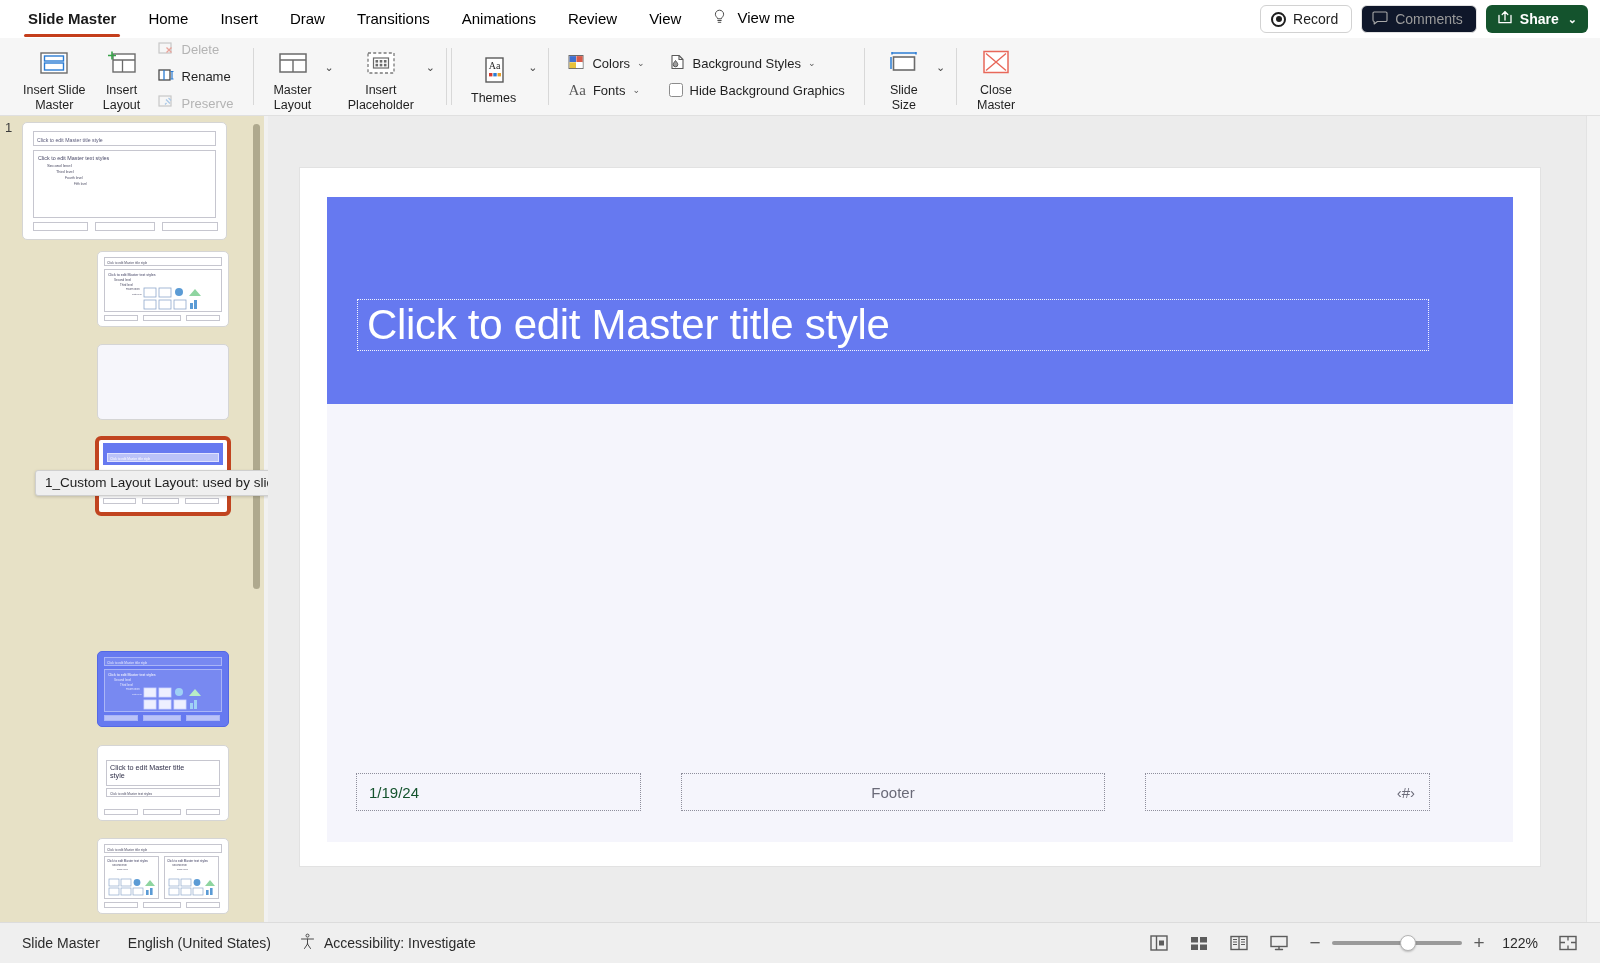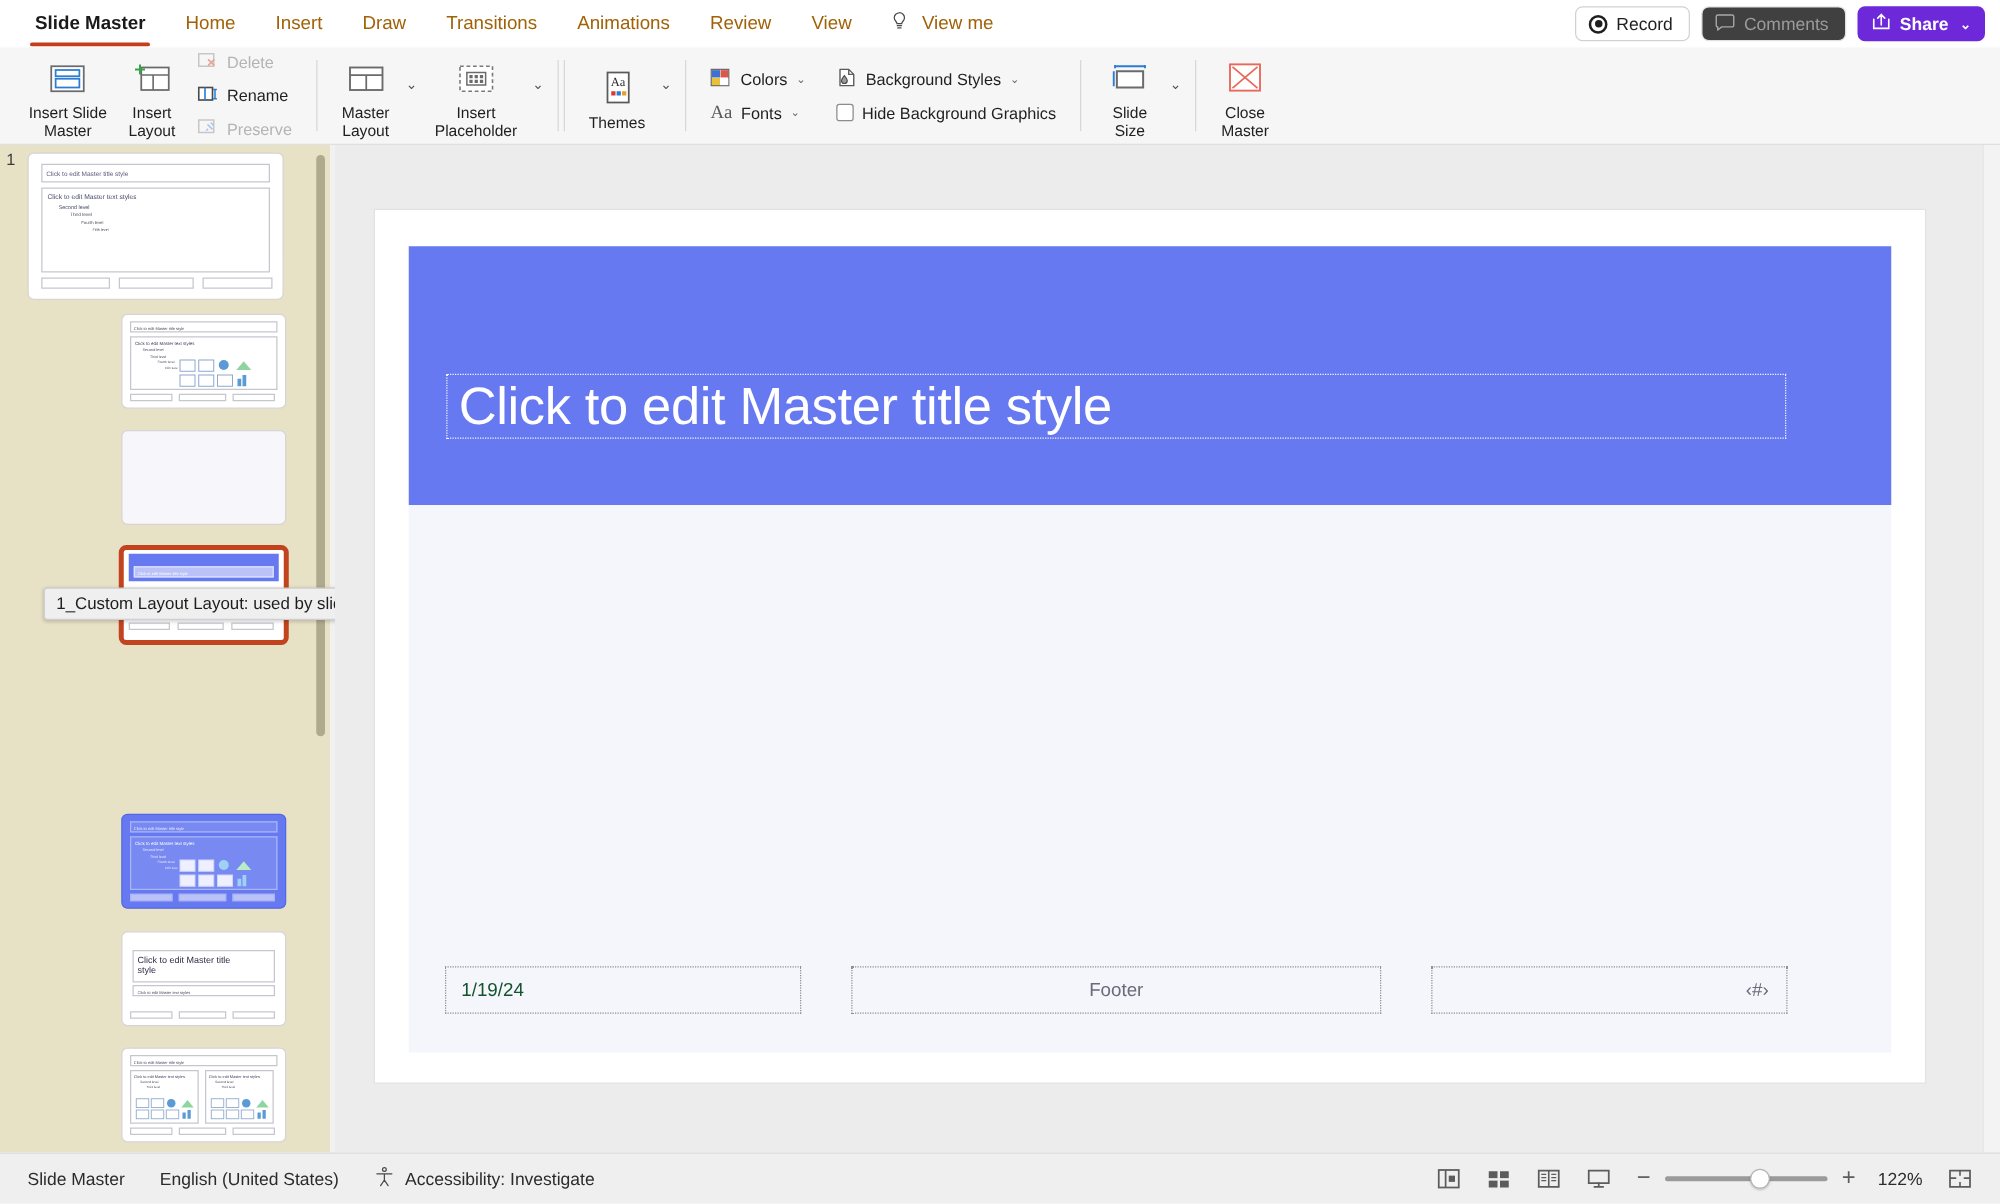--- a/index.html
+++ b/index.html
@@ -14,21 +14,21 @@
 
   
   .tabbar {
     position: absolute; top: 0; left: 0; width: 1600px; height: 38px;
     background: #ffffff;
     display: flex; align-items: center;
   }
   .tabs { display: flex; align-items: center; padding-left: 12px; gap: 0px; }
   .tab {
     position: relative;
-    font-size: 15px; color: #a16207;
+    font-size: 15px; color: #000000;
     padding: 4px 16px 6px 16px;
     cursor: default; white-space: nowrap;
   }
   .tab.active { font-weight: bold; color: #1a1a1a; }
   .tab.active::after {
     content: ""; position: absolute; left: 12px; right: 12px; bottom: -4px;
     height: 3px; background: #C43E1C; border-radius: 2px;
   }
   .tab .bulb { margin-right: 7px; display: inline-block; vertical-align: -1px; }
 
@@ -42,26 +42,26 @@
   }
   .rec-dot {
     width: 15px; height: 15px; border-radius: 50%;
     border: 2px solid #1f1f1f; position: relative; flex: none;
   }
   .rec-dot::after {
     content: ""; position: absolute; inset: 2.5px; border-radius: 50%; background: #1f1f1f;
   }
   .btn-comments {
     display: flex; align-items: center; gap: 7px;
-    border: 1px solid #e2e2e2; border-radius: 6px; background: #404040;
+    border: 1px solid #e2e2e2; border-radius: 6px; background: #0f172a;
     height: 28px; padding: 0 13px 0 10px; font-size: 14px; color: #9b9b9b;
   }
   .btn-share {
     display: flex; align-items: center; gap: 7px;
-    border-radius: 6px; background: #6d28d9; color: #fff;
+    border-radius: 6px; background: #14532d; color: #fff;
     height: 28px; padding: 0 11px; font-size: 14px; font-weight: 600;
   }
 
   
   .ribbon {
     position: absolute; top: 38px; left: 0; width: 1600px; height: 78px;
     background: #f6f6f6; border-bottom: 1px solid #e0e0e0;
     display: flex; align-items: stretch; padding-left: 6px;
   }
   .rgroup { display: flex; align-items: center; padding: 0 9px; }

